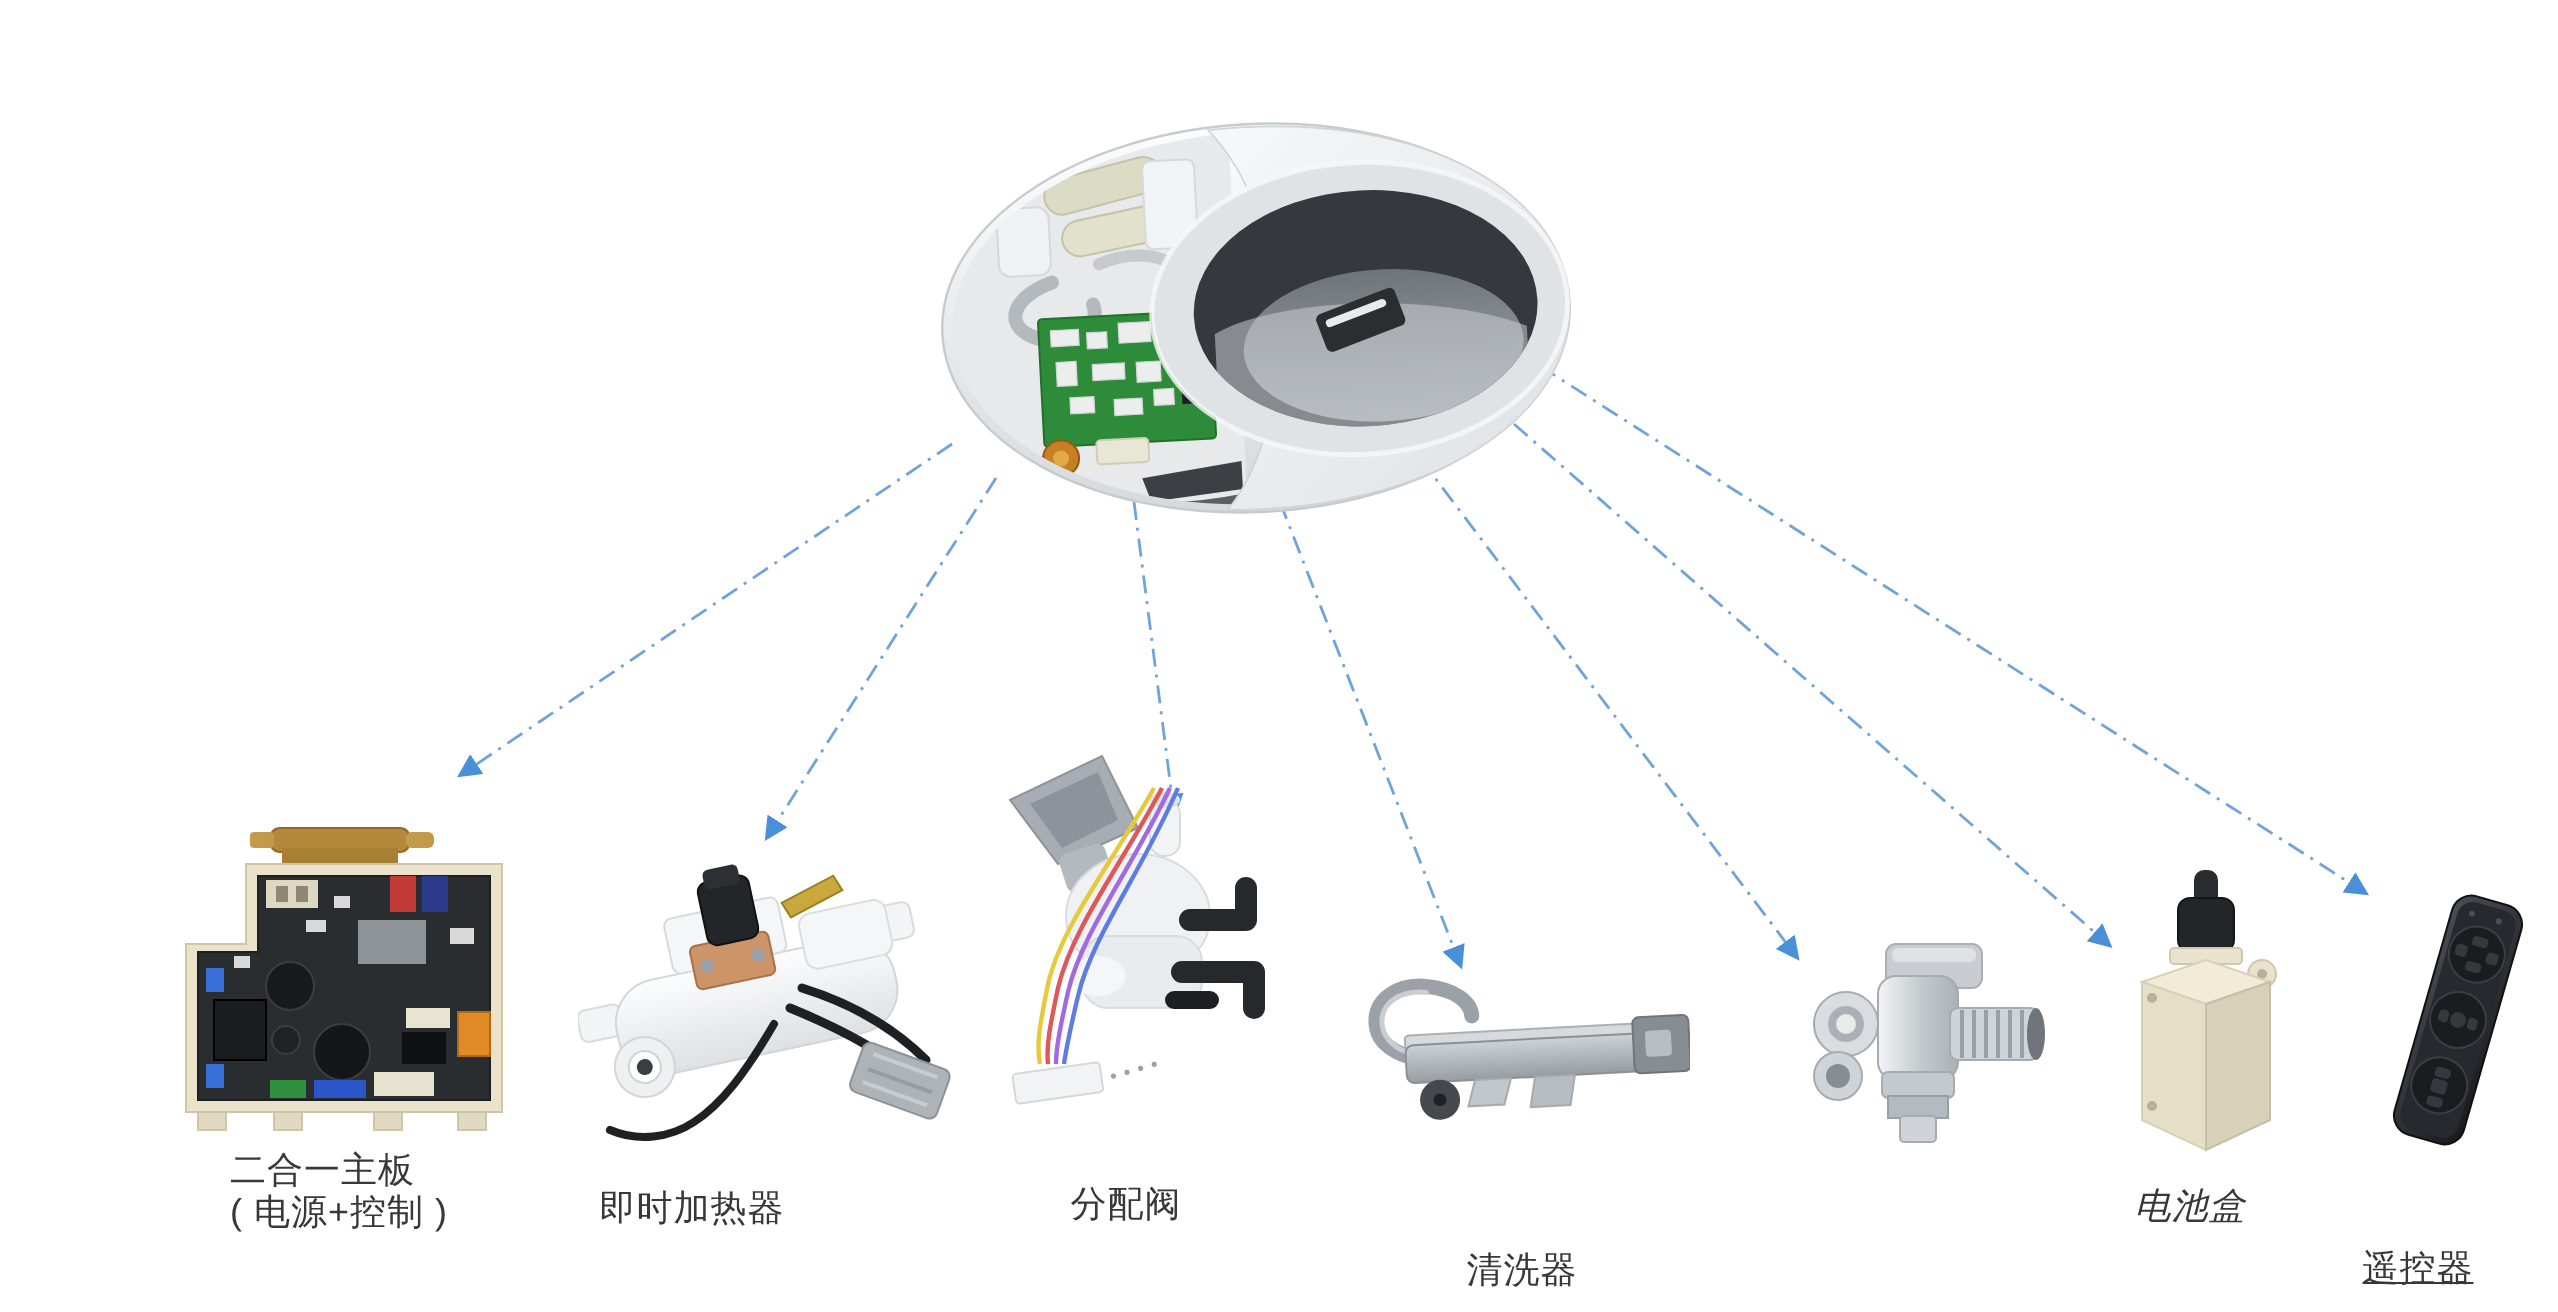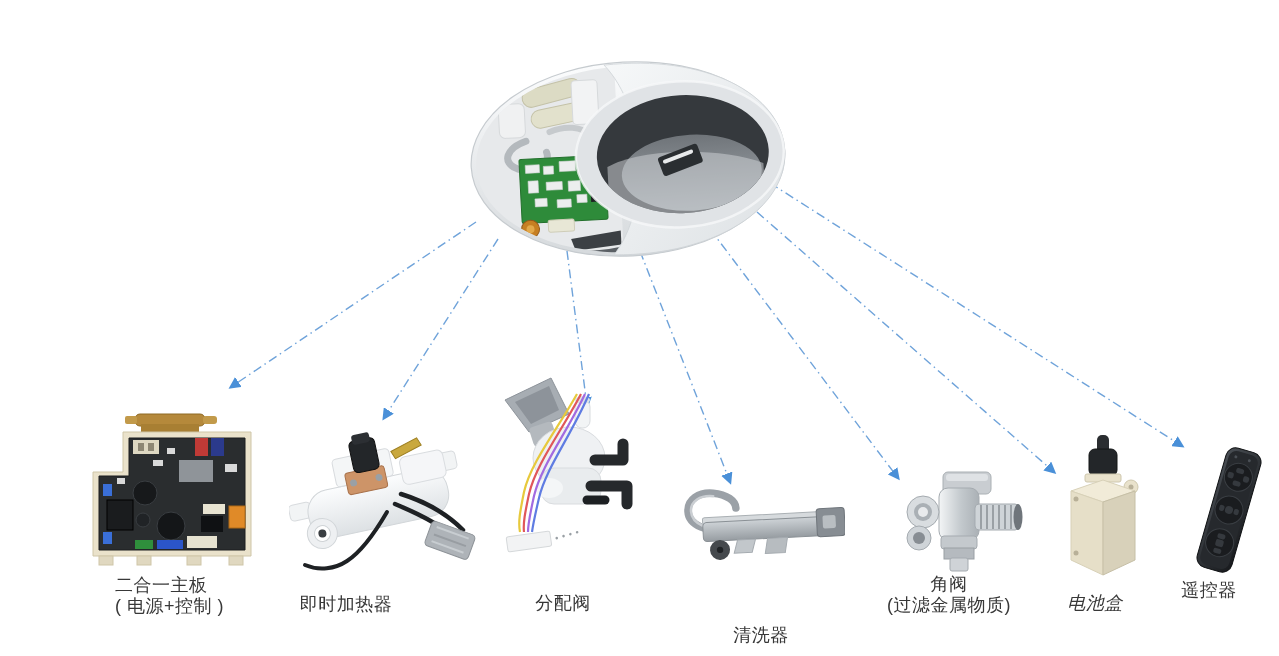--- a/index.html
+++ b/index.html
@@ -320,20 +320,16 @@
     </svg>
   </figure>
 
   <div class="cap" style="left:72px; top:575px;">
     <div>二合一主板</div>
     <div>( 电源+控制 )</div>
   </div>
   <div class="cap centered" style="left:303px; top:594px;">即时加热器</div>
   <div class="cap centered" style="left:520px; top:594px;font-family:Liberation Mono, monospace;">分配阀</div>
   <div class="cap centered" style="left:718px; top:625px;">清洗器</div>
-  <div class="cap centered" style="left:906px; top:574px;">
-    <div>角阀</div>
-    <div>(过滤金属物质)</div>
-  </div>
   <div class="cap centered" style="left:1052px; top:593px;font-style:italic;">电池盒</div>
-  <div class="cap centered" style="left:1166px; top:580px;">遥控器</div>
+  <div class="cap centered" style="left:1166px; top:624px;text-decoration:underline;">遥控器</div>
 
 </div>
 
 </body></html>

